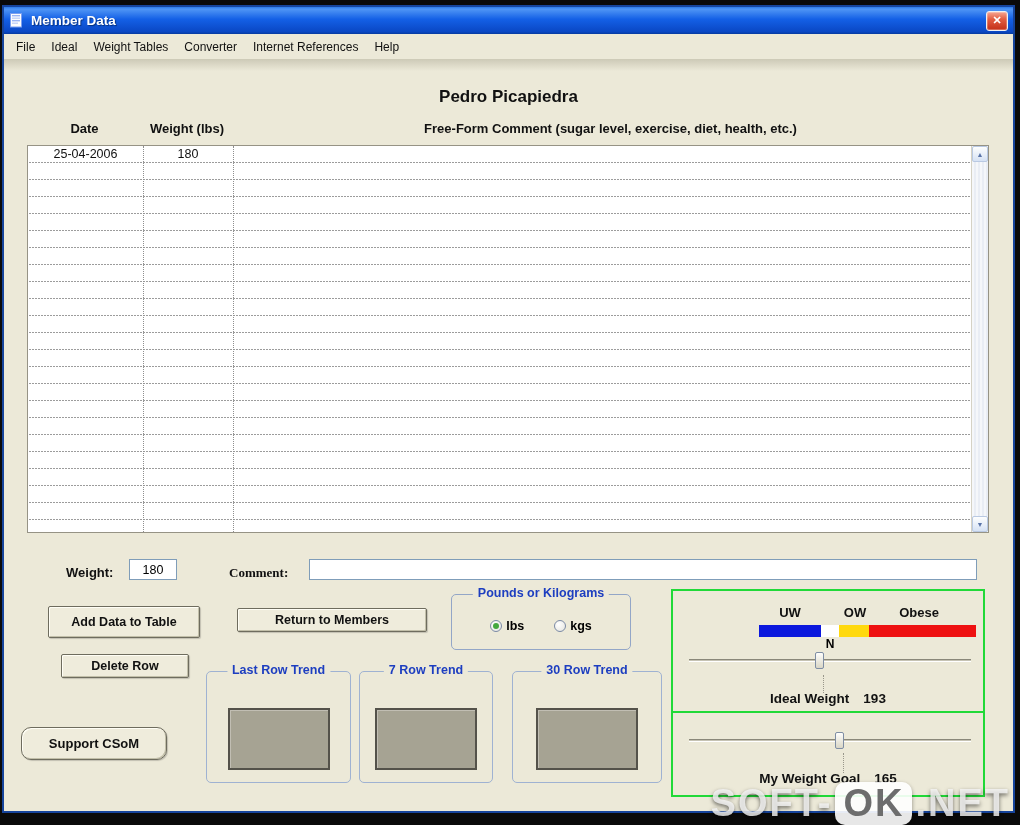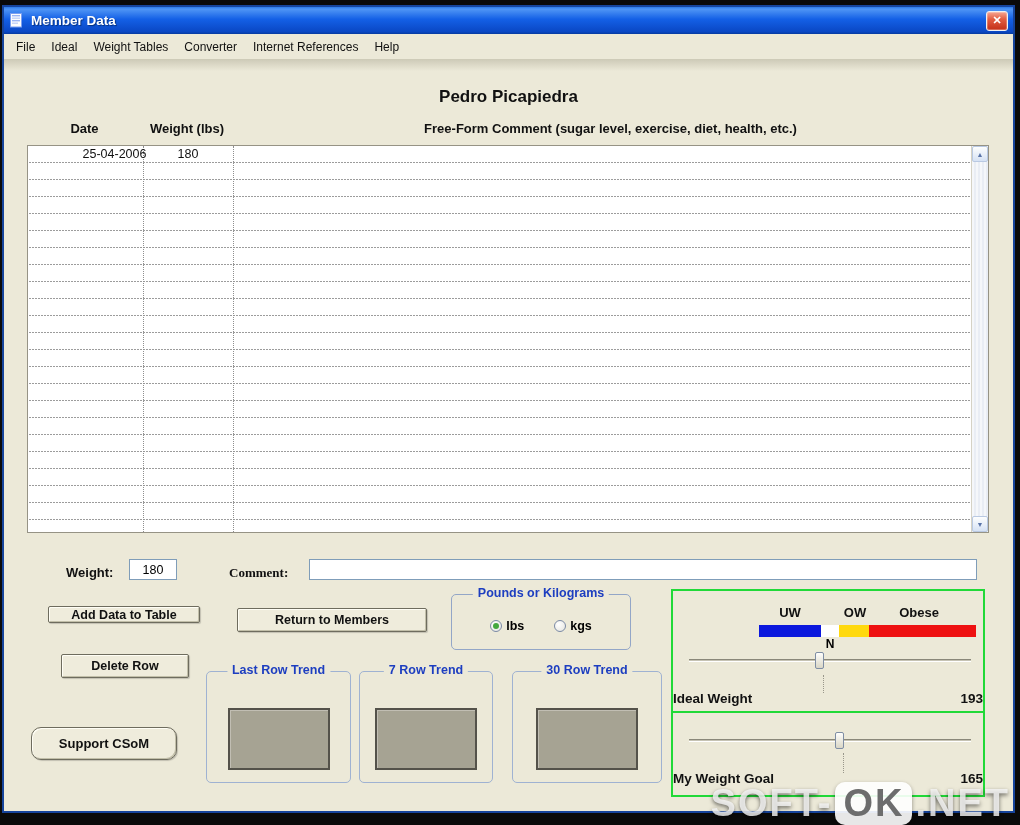--- a/index.html
+++ b/index.html
@@ -38,21 +38,21 @@
   
   .table { position:absolute; left:23px; top:86px; width:962px; height:388px;
     background:#fff; border:1px solid #969385; }
   .grid { position:absolute; left:0; top:0; right:17px; bottom:0;
     background-image:
       repeating-linear-gradient(to right, #fff 0 1px, rgba(255,255,255,0) 1px 3px),
       repeating-linear-gradient(to bottom, rgba(0,0,0,0) 0 16px, #9c9c9c 16px 17px); }
   .colsep { position:absolute; top:0; bottom:0; width:0; border-left:1px dotted #8e8e8e; }
   .sep1 { left:115px; } .sep2 { left:205px; }
   .cell { position:absolute; top:0; height:16px; line-height:17px; font-size:12.5px; text-align:center; color:#111; }
-  .cell-date { left:0; width:115px;margin-left:29px; }
+  .cell-date { left:0; width:115px; }
   .cell-weight { left:115px; width:90px; }
 
   .scrollbar { position:absolute; top:0; right:0; bottom:0; width:17px; border-left:1px solid #d5d2c5;
     display:flex; flex-direction:column; background:#f2f4f8; }
   .sb-btn { height:16px; flex:0 0 16px; display:flex; align-items:center; justify-content:center;
     font-size:7px; color:#5a74a8; background:linear-gradient(180deg,#fdfefe,#d6e2f4);
     border:1px solid #b9c9e2; border-radius:2px; cursor:pointer; }
   .sb-track { flex:1; background:repeating-linear-gradient(90deg,#f5f7fa 0 2px,#e9edf4 2px 4px); }
 
   
@@ -62,24 +62,24 @@
   .inp { position:absolute; border:1px solid #7f9db9; background:#fff; font-size:12.5px;
     font-family:inherit; padding:2px 4px; height:21px; }
   .inp-weight { left:125px; top:500px; width:48px; text-align:center; }
   .inp-comment { left:305px; top:500px; width:668px; }
 
   
   .btn { position:absolute; display:flex; align-items:center; justify-content:center;
     background:#efecdc; border:1px solid #6e6c5e; border-radius:2px;
     box-shadow:inset 1px 1px 0 #fffef5, inset -1px -1px 0 #c2bfa9, 1px 1px 1px rgba(0,0,0,0.18);
     font-weight:bold; font-size:12.5px; color:#111; cursor:pointer; font-family:inherit; }
-  .btn-add { left:44px; top:547px; width:152px; height:17px; }
+  .btn-add { left:44px; top:547px; width:152px; height:32px; }
   .btn-return { left:233px; top:549px; width:190px; height:24px; }
   .btn-delete { left:57px; top:595px; width:128px; height:24px; }
-  .btn-support { left:27px; top:668px; width:146px; height:33px; border-radius:10px; font-size:13px; }
+  .btn-support { left:17px; top:668px; width:146px; height:33px; border-radius:10px; font-size:13px; }
 
   
   .group { position:absolute; border:1px solid #93a6c7; border-radius:5px; }
   .group-title { position:absolute; top:-9px; left:50%; transform:translateX(-50%);
     background:#ece9d8; padding:0 5px; color:#1d3ec0; font-weight:bold; font-size:12.5px; white-space:nowrap; }
   .units-group { left:447px; top:535px; width:180px; height:56px; }
   .radio-row { position:absolute; left:0; right:0; top:24px; display:flex; justify-content:center; gap:30px; }
   .radio-opt { display:flex; align-items:center; gap:4px; font-weight:bold; font-size:12.5px; cursor:pointer; }
   .radio { width:12px; height:12px; border-radius:50%; border:1px solid #7b8aa5;
     background:radial-gradient(circle at 35% 35%, #fff, #e3e3de); position:relative; }
@@ -109,21 +109,21 @@
   .n-label { position:absolute; left:142px; top:46px; width:30px; text-align:center; font-weight:bold; font-size:12px; }
   .slider { position:absolute; height:3px; background:#c6c3b4; border-top:1px solid #8a887a; border-bottom:1px solid #fff; cursor:pointer; }
   .slider1 { left:16px; top:68px; width:282px; }
   .slider2 { left:16px; top:26px; width:282px; }
   .thumb { position:absolute; top:-8px; width:9px; height:17px;
     background:linear-gradient(180deg,#fefefc,#d9d6c6); border:1px solid #7e8da4; border-radius:2px; cursor:pointer; }
   .thumb1 { left:126px; } .thumb2 { left:146px; }
   .tickline { position:absolute; width:0; border-left:1px dotted #98968a; }
   .tick1 { left:150px; top:84px; height:18px; }
   .tick2 { left:170px; top:40px; height:20px; }
-  .value-row { position:absolute; left:0; right:0; display:flex; justify-content:space-between; gap:14px;
+  .value-row { position:absolute; left:0; right:0; display:flex; justify-content:center; gap:14px;
     font-weight:bold; font-size:13.5px; color:#111; }
   .ideal-row { top:100px; } .goal-row { top:58px; }
 
   
   .watermark { position:absolute; right:10px; bottom:0px; z-index:99; display:flex; align-items:center;
     font-size:38px; font-weight:bold; letter-spacing:2px; color:rgba(245,245,245,0.82);
     text-shadow:0 2px 4px rgba(0,0,0,0.55); }
   .wm-ok { background:rgba(255,255,255,0.9); color:#6d6d6d; border-radius:10px; padding:0 8px; margin:0 3px;
     text-shadow:none; box-shadow:0 2px 4px rgba(0,0,0,0.4); }
 </style>

